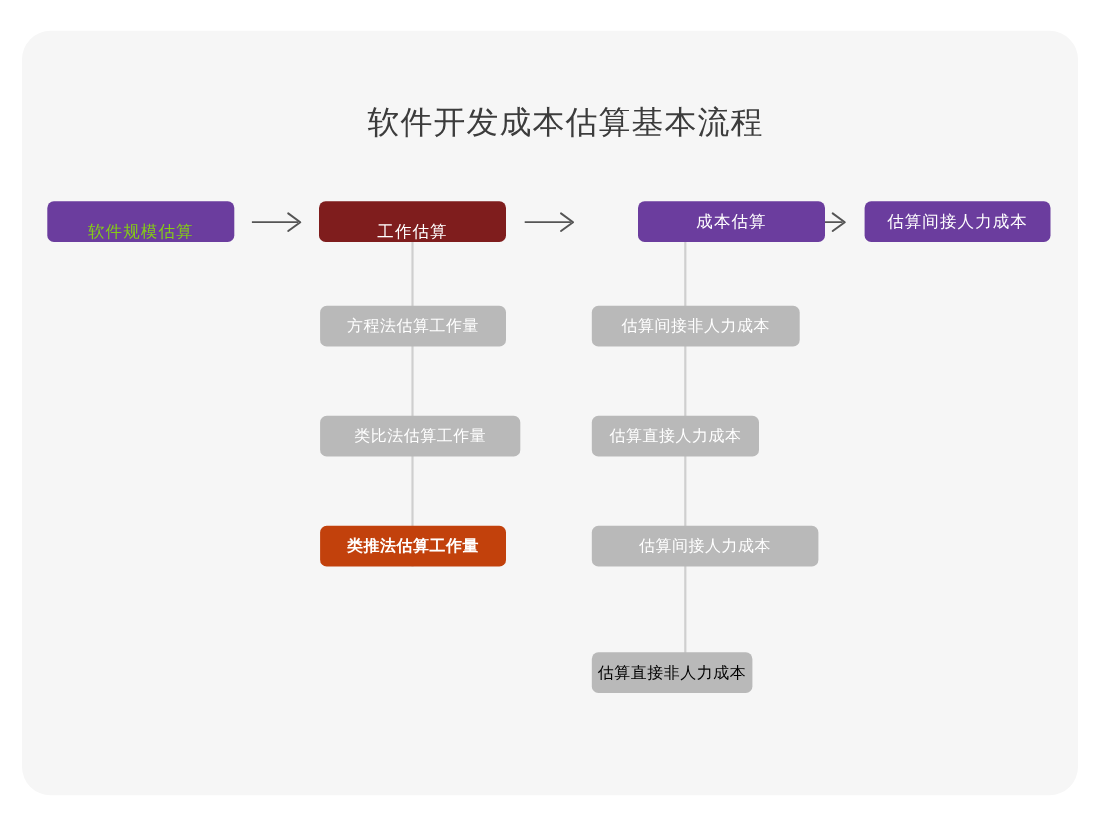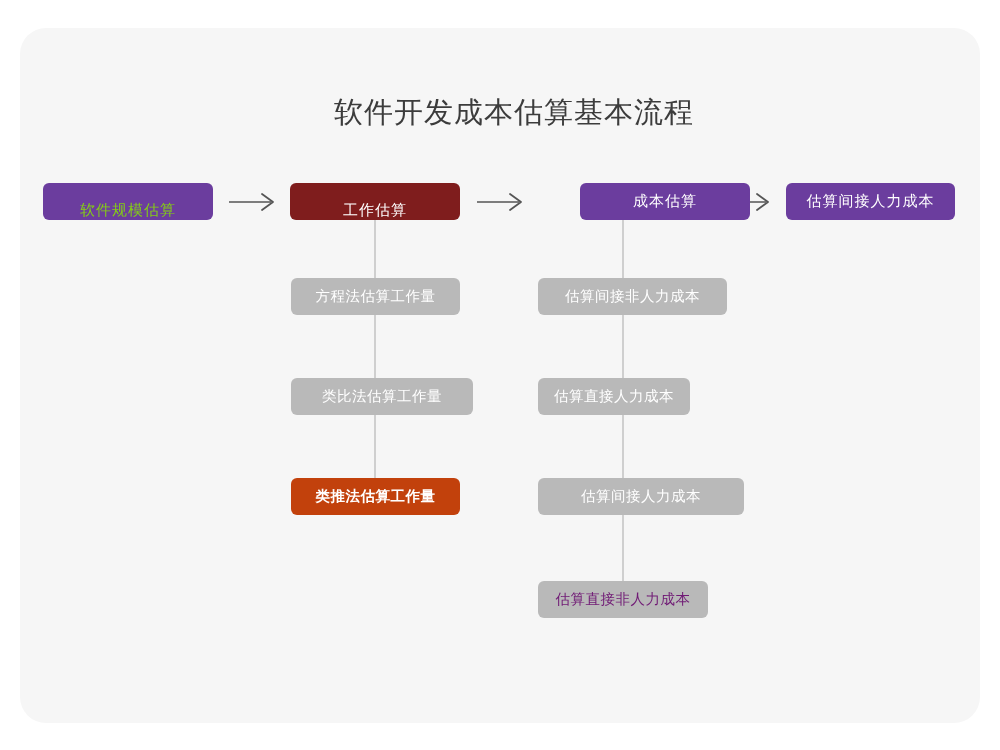--- a/index.html
+++ b/index.html
@@ -142,21 +142,21 @@
       </div>
       <div class="node secondary" style="left: 538px; top: 278px; width: 189px; background: rgb(185, 185, 185); color: rgb(255, 255, 255);">
         <span>估算间接非人力成本</span>
       </div>
       <div class="node secondary" style="left: 538px; top: 378px; width: 152px; background: rgb(185, 185, 185); color: rgb(255, 255, 255);">
         <span>估算直接人力成本</span>
       </div>
       <div class="node secondary" style="left: 538px; top: 478px; width: 206px; background: rgb(185, 185, 185); color: rgb(255, 255, 255);">
         <span>估算间接人力成本</span>
       </div>
-      <div class="node secondary" style="left: 538px; top: 581px; width: 170px; background: rgb(185, 185, 185); color: #701a75;">
+      <div class="node secondary" style="left: 538px; top: 593px; width: 146px; background: rgb(185, 185, 185); color: #000000;">
         <span>估算直接非人力成本</span>
       </div>
       <div class="node primary" style="left: 786px; top: 183px; width: 169px; background: rgb(107, 61, 158); color: rgb(255, 255, 255);">
         <span>估算间接人力成本</span>
       </div>
     </div>
 
 </div>
 
 </body></html>

